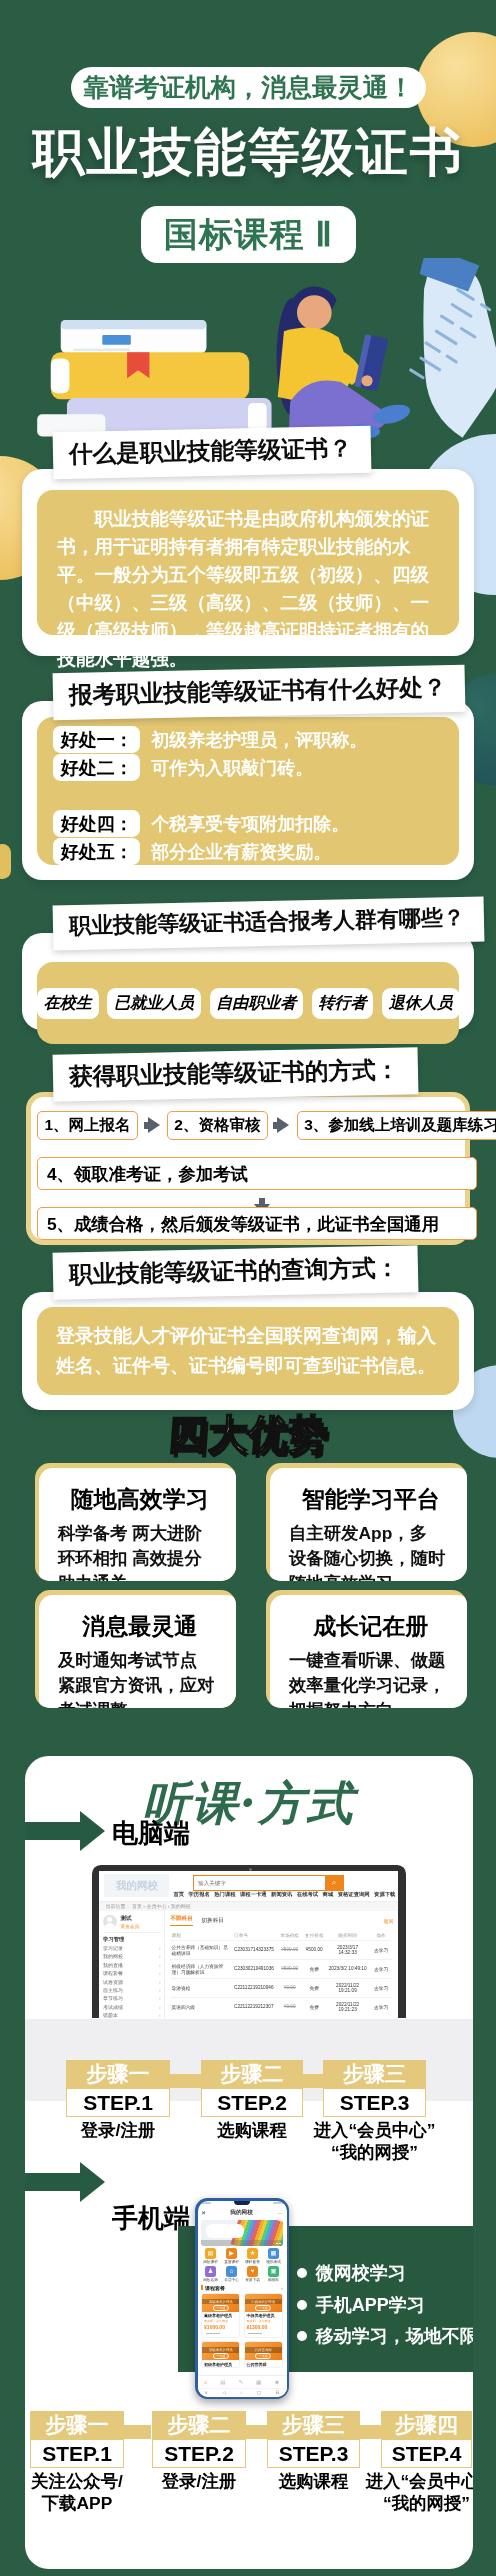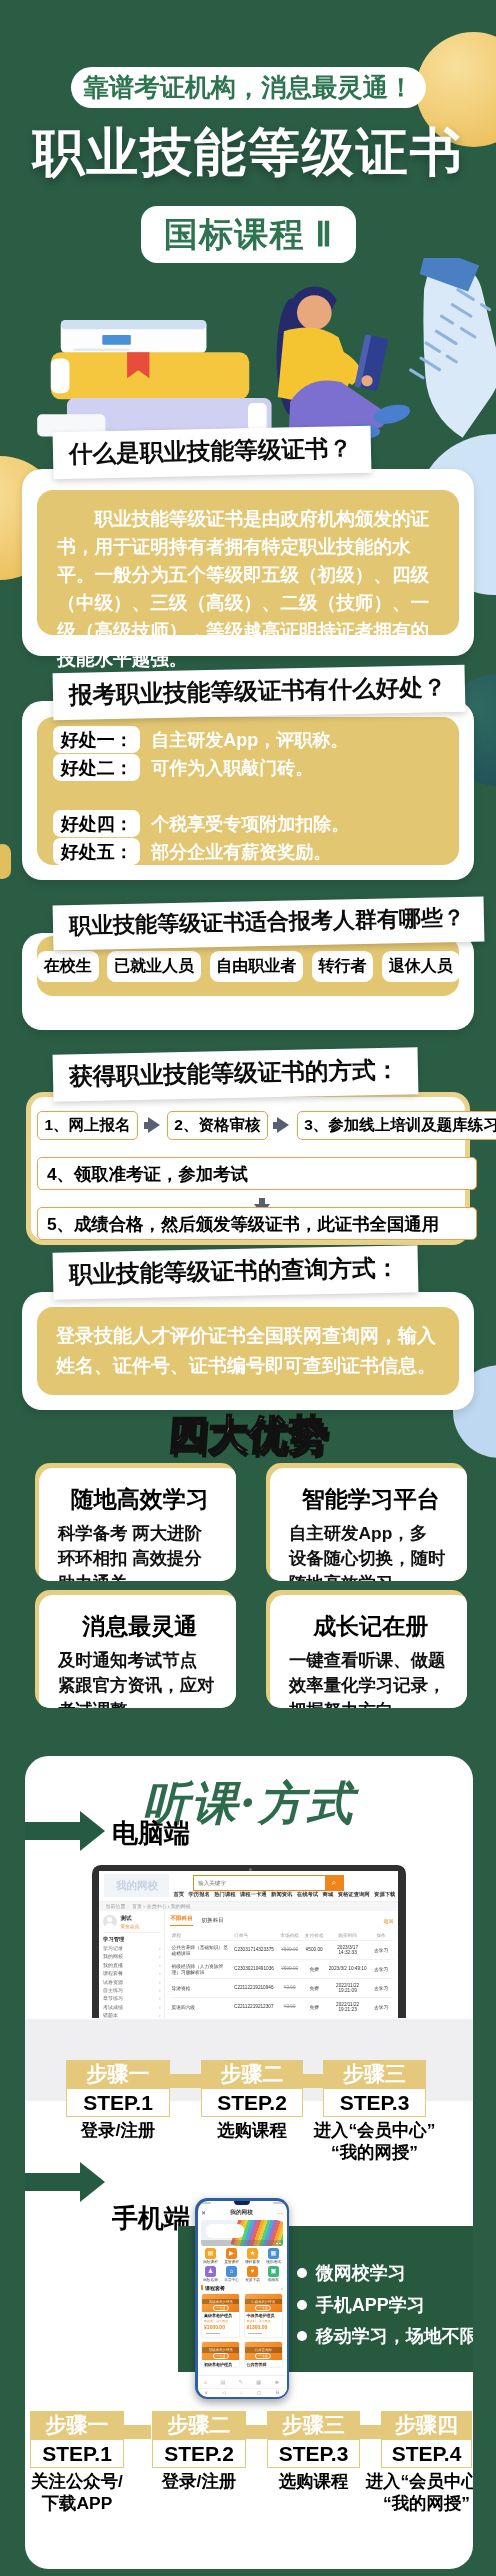--- a/index.html
+++ b/index.html
@@ -210,40 +210,40 @@
     <div class="goldbox" style="left:15px;top:21px;width:422px;height:145px;">
       <p class="indent">职业技能等级证书是由政府机构颁发的证书，用于证明持有者拥有特定职业技能的水平。一般分为五个等级即五级（初级）、四级（中级）、三级（高级）、二级（技师）、一级（高级技师），等级越高证明持证者拥有的技能水平越强。</p>
     </div>
   </div>
 
   <div class="abs band" style="left:53px;top:669px;">报考职业技能等级证书有什么好处？</div>
   <div class="abs card" style="left:22.3px;top:701px;width:452px;height:179px;">
     <div class="goldbox" style="left:15px;top:16px;width:422px;height:148px;">
       <div class="benefit-row" style="top:10px;">
         <span class="benefit-label">好处一：</span>
-        <span class="benefit-text">自主研发App，评职称。</span>
+        <span class="benefit-text">初级养老护理员，评职称。</span>
       </div>
       <div class="benefit-row" style="top:38px;">
         <span class="benefit-label">好处二：</span>
         <span class="benefit-text">可作为入职敲门砖。</span>
       </div>
       <div class="benefit-row" style="top:94px;">
         <span class="benefit-label">好处四：</span>
         <span class="benefit-text">个税享受专项附加扣除。</span>
       </div>
       <div class="benefit-row" style="top:122px;">
         <span class="benefit-label">好处五：</span>
         <span class="benefit-text">部分企业有薪资奖励。</span>
       </div>
     </div>
   </div>
 
   <div class="abs band" style="left:53px;top:901px;font-size:22px;">职业技能等级证书适合报考人群有哪些？</div>
   <div class="abs card" style="left:22.3px;top:933px;width:452px;height:97px;">
-    <div class="goldbox" style="left:15px;top:3px;width:422px;height:60px;">
+    <div class="goldbox" style="left:15px;top:29px;width:422px;height:82px;font-style:italic;">
       <div class="tags">
         <span class="tag">在校生</span>
         <span class="tag">已就业人员</span>
         <span class="tag">自由职业者</span>
         <span class="tag">转行者</span>
         <span class="tag">退休人员</span>
       </div>
     </div>
   </div>
 

